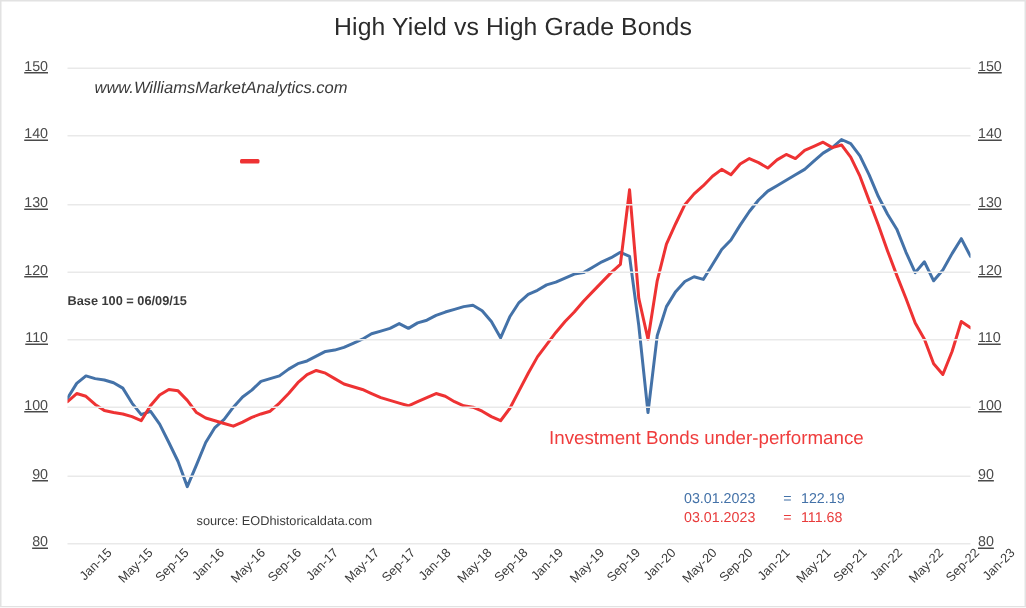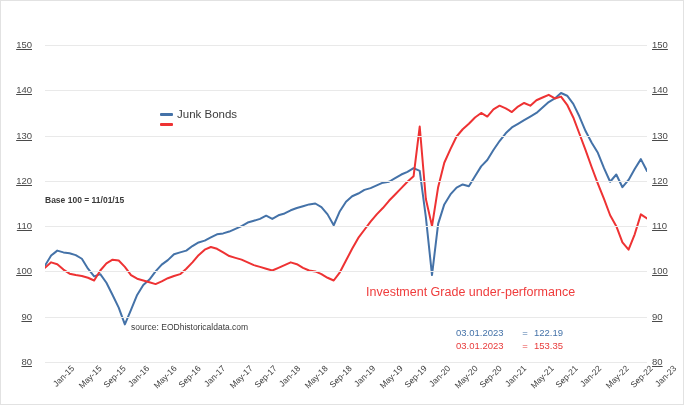--- a/index.html
+++ b/index.html
@@ -88,21 +88,21 @@
   #watermark{
     position:absolute;
     left:62px;top:52px;
     font-size:11px;
     font-style:italic;
     color:#3a3a3a;
     white-space:nowrap;
   }
   #source-note{
     position:absolute;
-    left:130px;top:321px;
+    left:130px;top:341px;
     font-size:8.5px;
     color:#3a3a3a;
     white-space:nowrap;
   }
   #annotation{
     position:absolute;
     left:365px;top:281px;
     font-size:12.5px;
     color:#ef3c3c;
     line-height:20px;
@@ -119,21 +119,23 @@
   .vl-eq{width:18px;text-align:center;}
   .vl-num{width:44px;text-align:left;}
   .vl-blue{color:#4472a8;}
   .vl-red{color:#e83b3b;}
 </style>
 </head>
 <body>
 
 <div id="figure">
 
-
+  <div id="chart-title">High Yield vs High Grade Bonds</div>
+
+  <div id="watermark">www.WilliamsMarketAnalytics.com</div>
 
   <div id="plot">
     <svg id="series-svg" width="602" height="317">
         <polyline points="0.00,220.54 6.14,210.58 12.29,205.60 18.43,207.41 24.57,208.31 30.71,210.13 36.86,213.75 43.00,223.71 49.14,231.41 55.29,229.15 61.43,237.75 67.57,249.98 73.71,262.66 79.86,279.41 86.00,264.92 92.14,249.98 98.29,240.01 104.43,234.58 110.57,226.43 116.71,219.64 122.86,215.11 129.00,209.22 135.14,207.41 141.29,205.60 147.43,201.07 153.57,197.45 159.71,195.63 165.86,192.46 172.00,189.29 178.14,188.39 184.29,186.58 190.43,183.86 196.57,181.14 202.71,177.52 208.86,175.71 215.00,173.90 221.14,170.73 227.29,173.90 233.43,170.27 239.57,168.46 245.71,165.29 251.86,163.03 258.00,161.22 264.14,159.41 270.29,158.50 276.43,162.12 282.57,169.37 288.71,180.24 294.86,166.20 301.00,156.69 307.14,151.25 313.29,148.54 319.43,144.91 325.57,143.10 331.71,140.39 337.86,137.67 344.00,136.76 350.14,133.14 356.29,129.52 362.43,126.80 368.57,123.18 374.71,125.89 380.86,172.09 387.00,230.05 393.14,178.88 399.29,159.41 405.43,149.44 411.57,142.65 417.71,139.48 423.86,141.29 430.00,131.33 436.14,121.37 442.29,115.03 448.43,105.06 454.57,96.01 460.71,88.31 466.86,82.42 473.00,78.80 479.14,75.17 485.29,71.55 491.43,67.93 497.57,62.49 503.71,57.06 509.86,53.44 516.00,48.00 522.14,50.72 528.29,58.87 534.43,71.55 540.57,86.04 546.71,97.82 552.86,107.78 559.00,123.18 565.14,136.76 571.29,129.52 577.43,142.20 583.57,134.95 589.71,124.08 595.86,114.12 602.00,125.94" fill="none" stroke="#4472a8" stroke-width="2" stroke-linejoin="round" stroke-linecap="round"></polyline>
         <polyline points="0.00,222.81 6.14,217.37 12.29,219.18 18.43,224.62 24.57,228.69 30.71,230.05 36.86,230.96 43.00,232.77 49.14,235.49 55.29,225.52 61.43,218.28 67.57,214.65 73.71,215.56 79.86,221.90 86.00,230.05 92.14,233.67 98.29,235.49 104.43,237.30 110.57,239.11 116.71,236.39 122.86,233.22 129.00,230.96 135.14,229.15 141.29,223.71 147.43,217.37 153.57,210.13 159.71,204.69 165.86,201.97 172.00,203.79 178.14,207.41 184.29,211.03 190.43,212.84 196.57,214.65 202.71,217.37 208.86,220.09 215.00,221.90 221.14,223.71 227.29,225.52 233.43,222.81 239.57,220.09 245.71,217.37 251.86,219.18 258.00,222.81 264.14,225.52 270.29,226.43 276.43,229.15 282.57,232.77 288.71,235.49 294.86,227.33 301.00,215.56 307.14,203.79 313.29,192.92 319.43,184.77 325.57,176.61 331.71,169.37 337.86,163.03 344.00,155.78 350.14,149.44 356.29,143.10 362.43,136.76 368.57,131.33 374.71,81.51 380.86,153.97 387.00,181.14 393.14,142.20 399.29,117.74 405.43,104.16 411.57,91.48 417.71,84.23 423.86,78.80 430.00,72.46 436.14,67.93 442.29,71.55 448.43,64.31 454.57,60.68 460.71,63.40 466.86,67.02 473.00,61.59 479.14,57.97 485.29,60.68 491.43,55.25 497.57,52.53 503.71,49.81 509.86,53.44 516.00,51.63 522.14,59.78 528.29,72.46 534.43,88.76 540.57,105.06 546.71,122.27 552.86,138.57 559.00,153.97 565.14,170.27 571.29,181.14 577.43,197.45 583.57,204.69 589.71,189.29 595.86,169.37 602.00,173.53" fill="none" stroke="#ee3233" stroke-width="2" stroke-linejoin="round" stroke-linecap="round"></polyline>
       </svg>
   </div>
 
   <div id="yaxis-left"></div>
   <div id="yaxis-right"></div>
@@ -171,46 +173,42 @@
       <div class="xtick" style="left: 475.583px;">May-21</div>
       <div class="xtick" style="left: 500.667px;">Sep-21</div>
       <div class="xtick" style="left: 525.75px;">Jan-22</div>
       <div class="xtick" style="left: 550.833px;">May-22</div>
       <div class="xtick" style="left: 575.917px;">Sep-22</div>
       <div class="xtick" style="left: 601px;">Jan-23</div>
     </div>
 
   <div id="legend">
     <div class="legend-row">
-      <span class="legend-swatch" style="background: rgb(68, 114, 168);"></span>
-      <span>Junk Bonds</span>
-    </div>
-    <div class="legend-row">
       <span class="legend-swatch" style="background: rgb(238, 50, 51);"></span>
     </div>
   </div>
 
-  <div id="base-note">Base 100 = 11/01/15</div>
+  <div id="base-note">Base 100 = 06/09/15</div>
 
   <div id="source-note">source: EODhistoricaldata.com</div>
 
   <div id="annotation">
-    <div>Investment Grade under-performance</div>
+    <div>Investment Bonds under-performance</div>
   </div>
 
   <div id="value-labels">
       <div class="value-row vl-blue">
         <span class="vl-date">03.01.2023</span>
         <span class="vl-eq">=</span>
         <span class="vl-num">122.19</span>
       </div>
       <div class="value-row vl-red">
         <span class="vl-date">03.01.2023</span>
         <span class="vl-eq">=</span>
-        <span class="vl-num">153.35</span>
+        <span class="vl-num">111.68</span>
       </div>
     </div>
 
 <div class="ytick left" style="top: 356px;">80</div>
     <div class="ytick right" style="top: 356px;">80</div>
     <div class="ytick left" style="top: 310.714px;">90</div>
     <div class="ytick right" style="top: 310.714px;">90</div>
     <div class="ytick left" style="top: 265.429px;">100</div>
     <div class="ytick right" style="top: 265.429px;">100</div>
     <div class="ytick left" style="top: 220.143px;">110</div>

